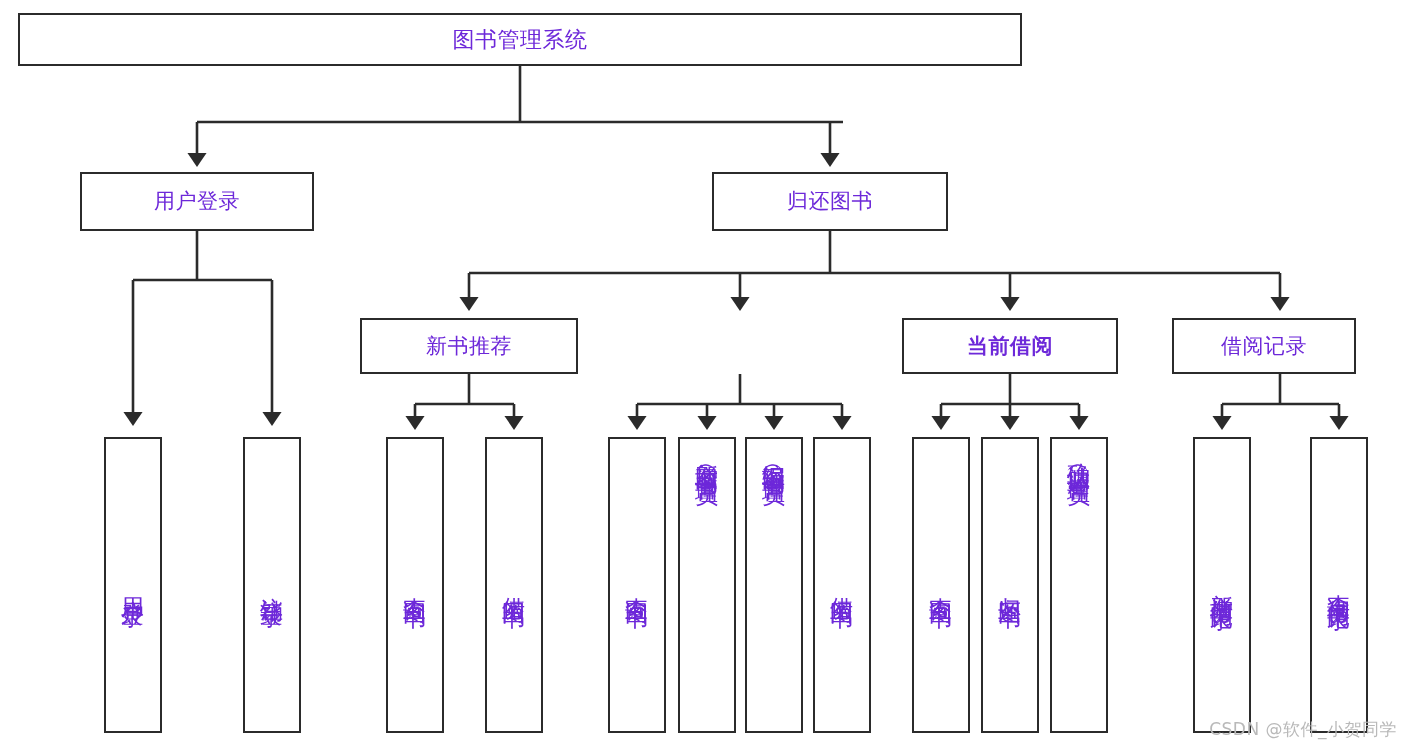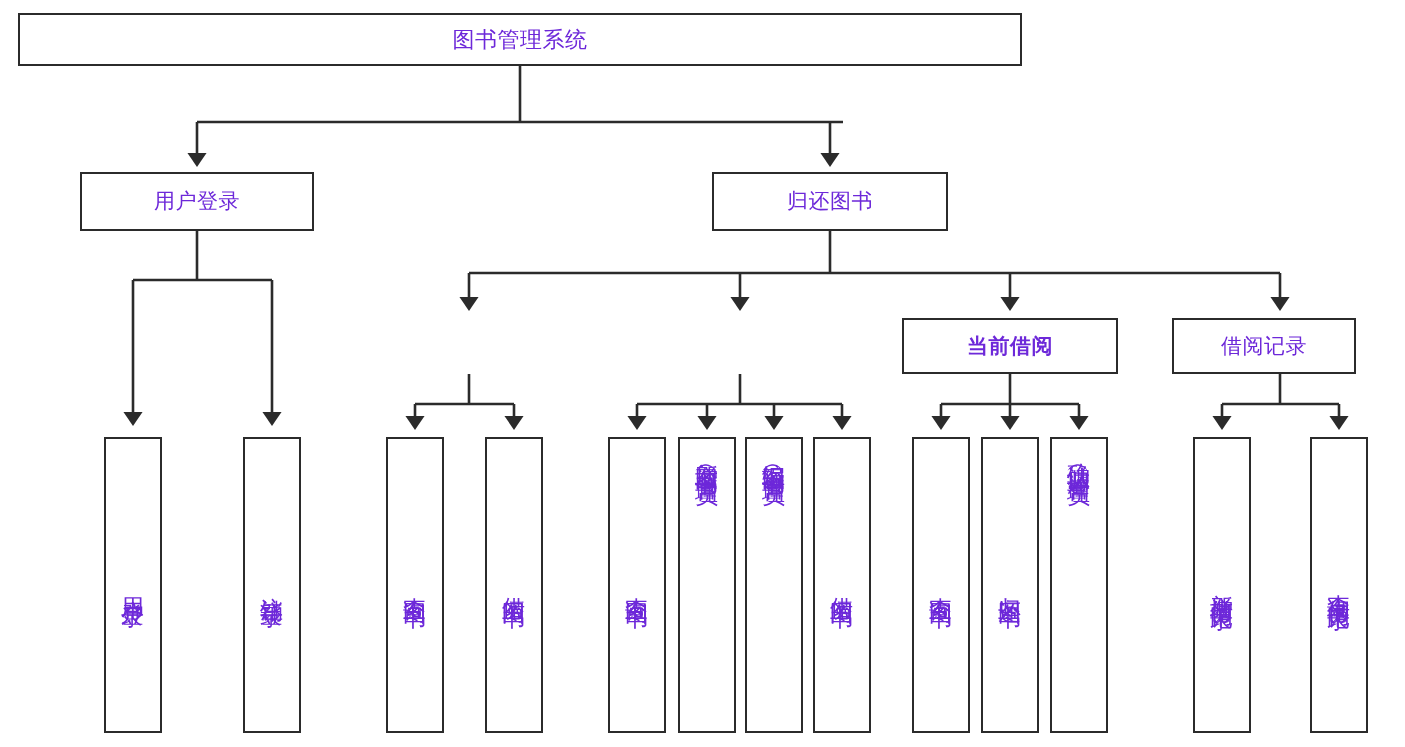--- a/index.html
+++ b/index.html
@@ -140,20 +140,23 @@
   </div>
 
   <div class="node horizontal" style="left:80px; top:172px; width:234px; height:59px;">
     <span class="label">用户登录</span>
   </div>
 
   <div class="node horizontal" style="left:712px; top:172px; width:236px; height:59px;">
     <span class="label">归还图书</span>
   </div>
 
+  <div class="node horizontal" style="left:360px; top:318px; width:218px; height:56px;">
+    <span class="label">新书推荐</span>
+  </div>
 
 
   <div class="node horizontal" style="left:902px; top:318px; width:216px; height:56px;font-weight:bold;">
     <span class="label">当前借阅</span>
   </div>
 
   <div class="node horizontal" style="left:1172px; top:318px; width:184px; height:56px;">
     <span class="label">借阅记录</span>
   </div>
 
@@ -202,14 +205,15 @@
   </div>
 
   <div class="node vertical centered" style="left:1193px; top:437px; width:58px; height:296px;">
     <span class="label">新增借阅记录</span>
   </div>
 
   <div class="node vertical centered" style="left:1310px; top:437px; width:58px; height:296px;">
     <span class="label">查询借阅记录</span>
   </div>
 
+  <div id="watermark">CSDN @软件_小贺同学</div>
 
 </div>
 
 </body></html>

